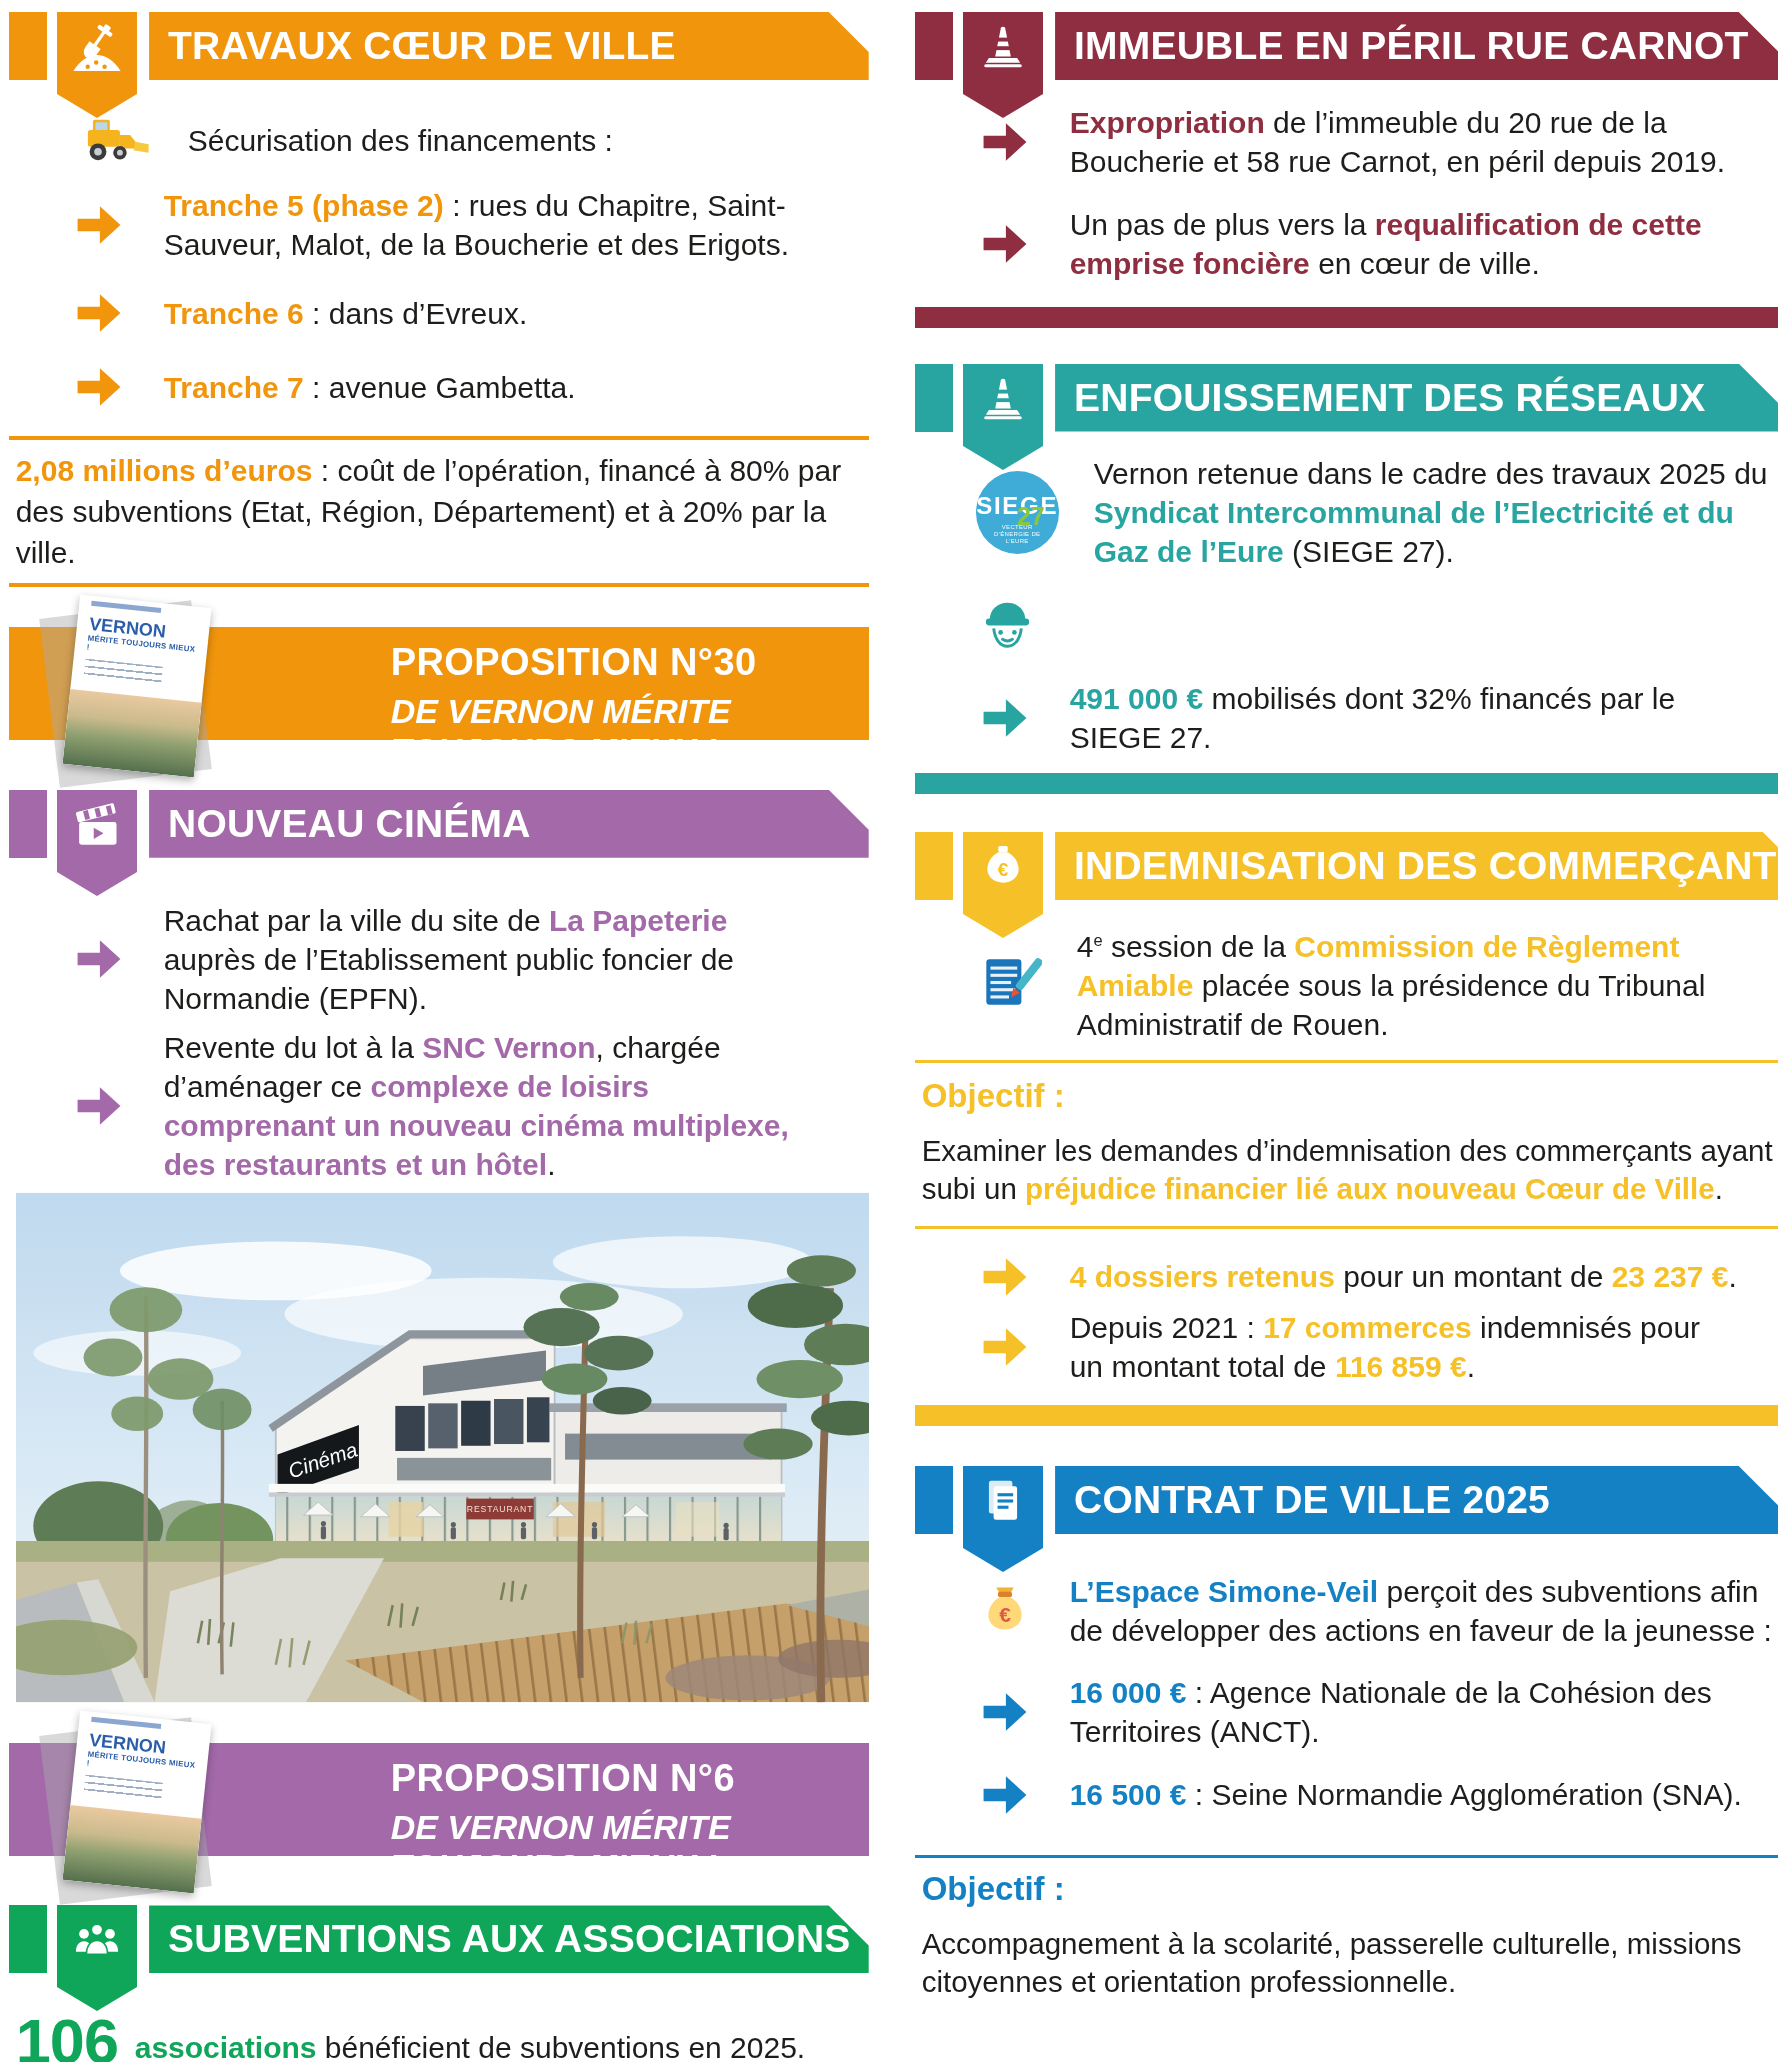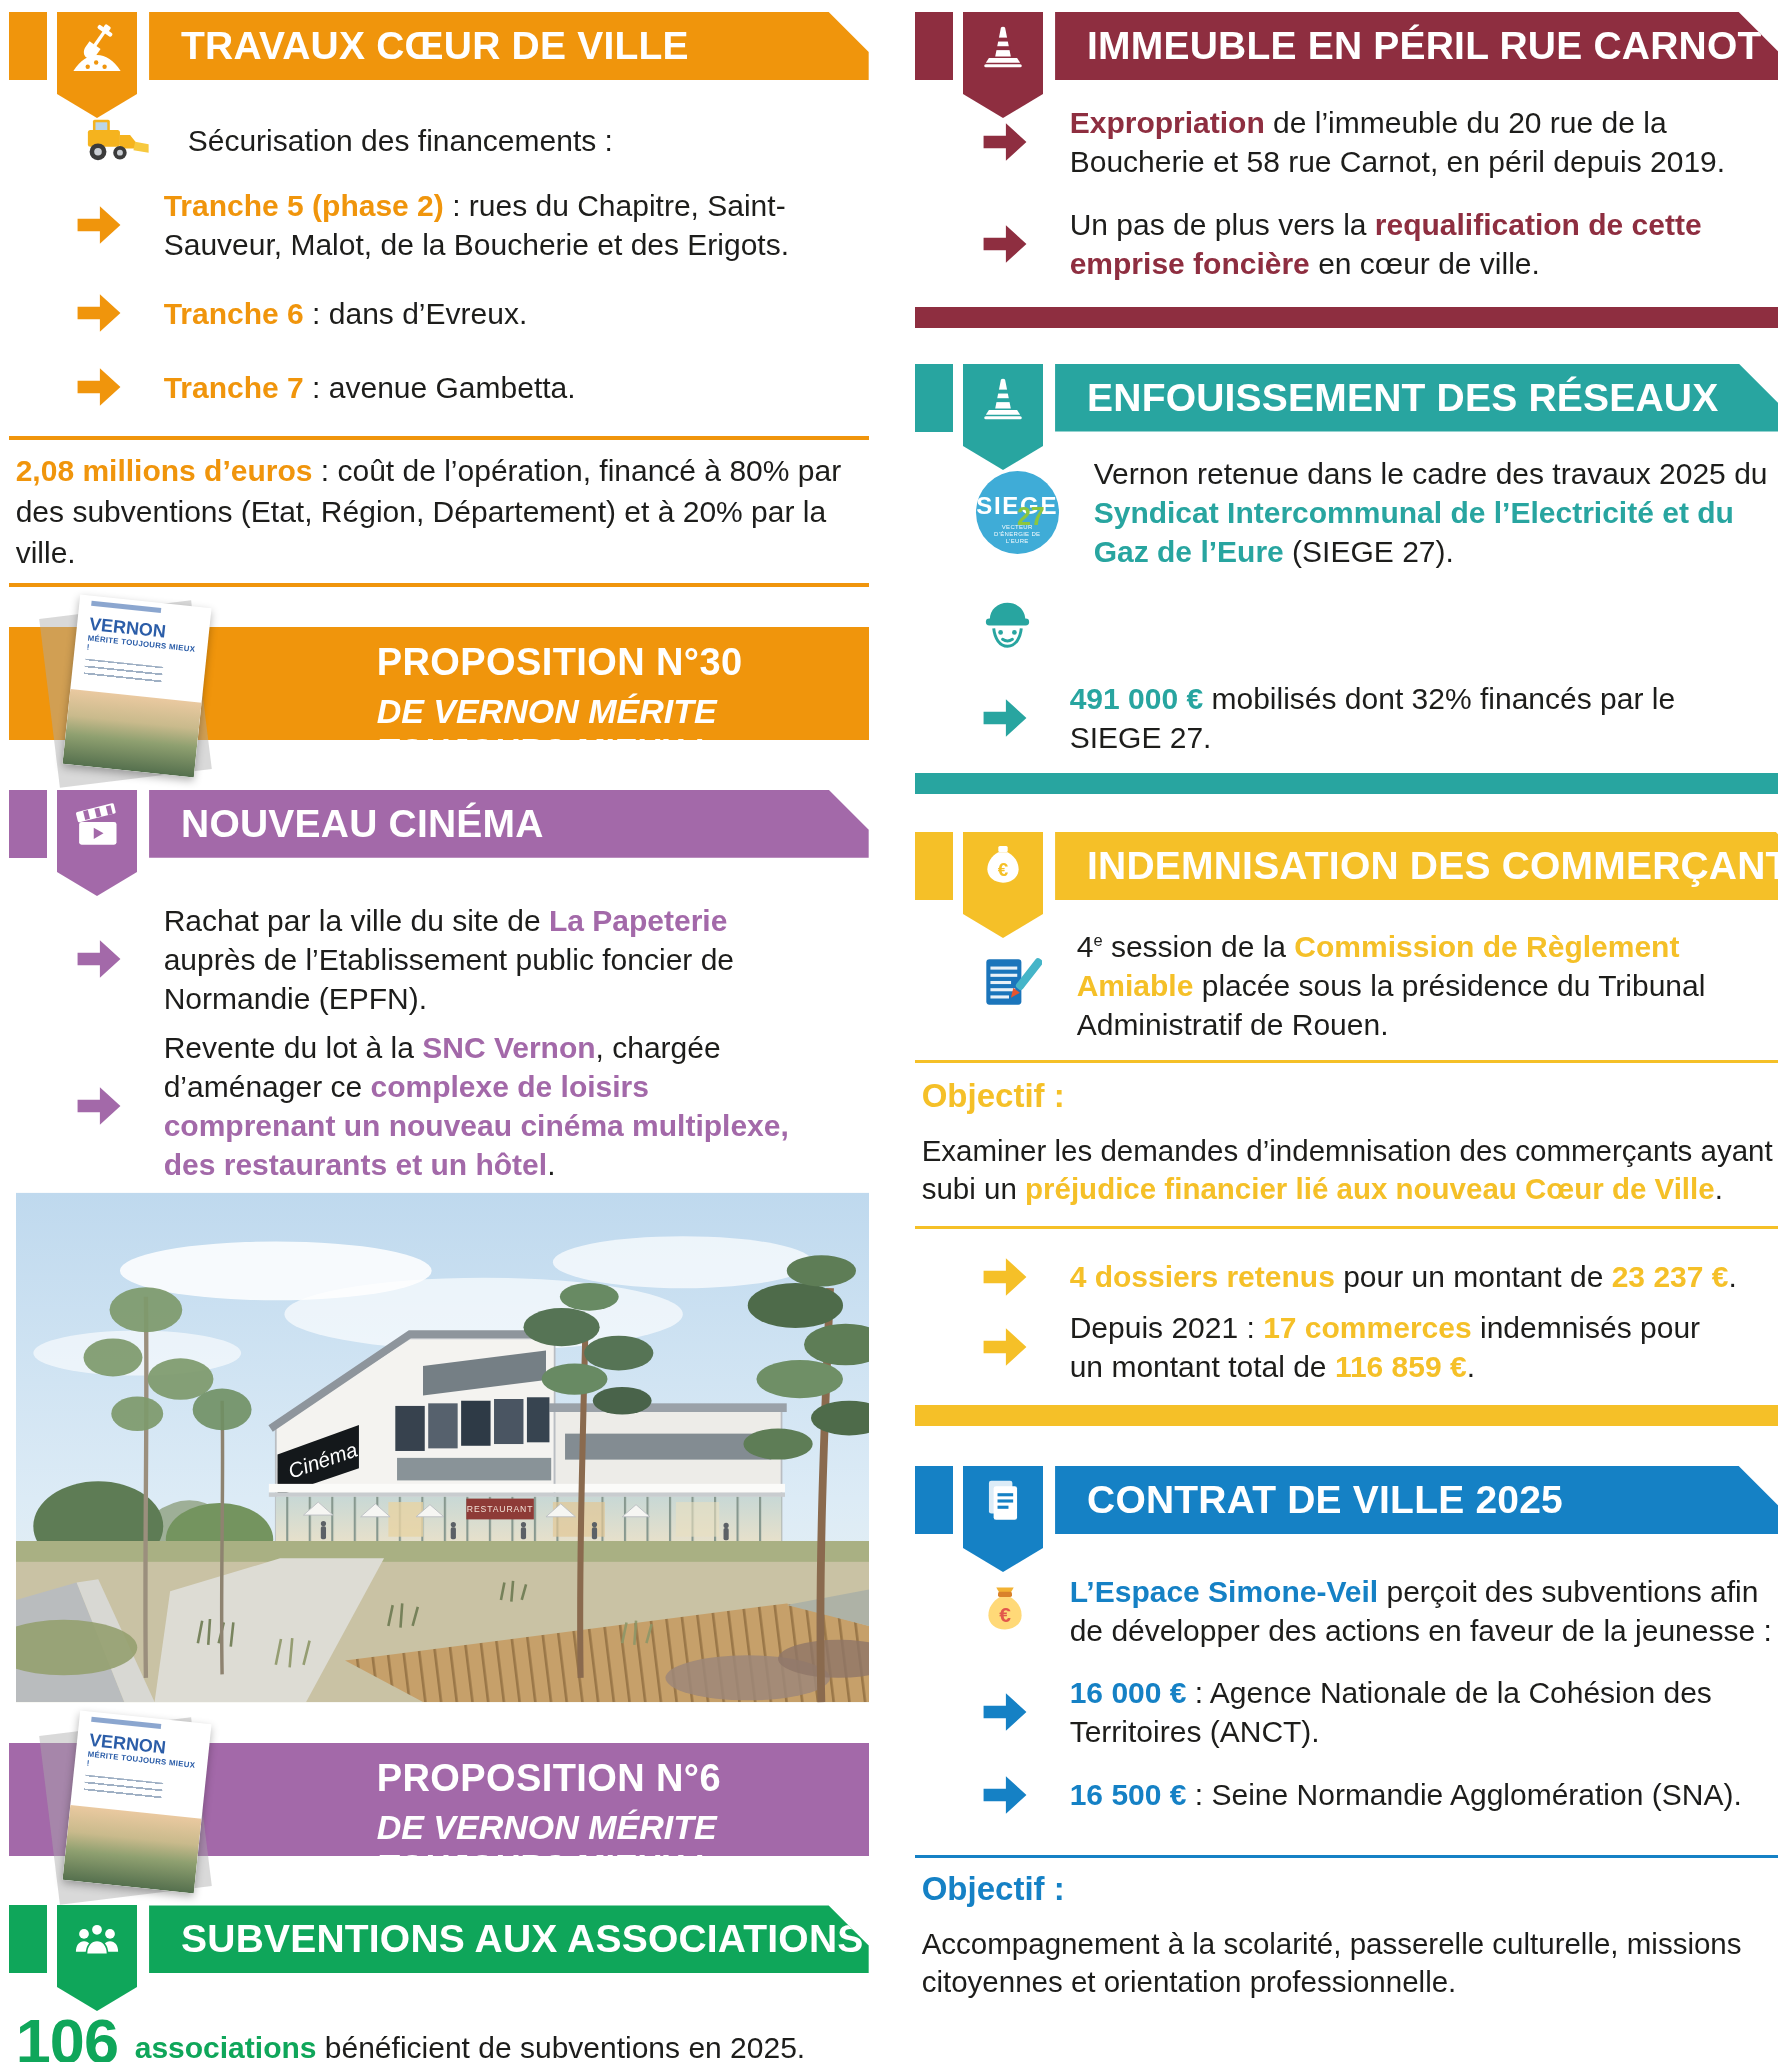--- a/index.html
+++ b/index.html
@@ -13,42 +13,42 @@
   
   .sec-head{display:flex;align-items:flex-start;height:68px;position:relative}
   .edge-bar{flex:0 0 38px;width:38px;height:68px;background:var(--c)}
   .pennant{flex:0 0 80px;width:80px;height:82px;margin-left:10.4px;background:var(--c);
            position:relative;display:flex;justify-content:center;align-items:flex-start;
            padding-top:10.4px;box-sizing:border-box;z-index:2}
   .pennant::after{content:"";position:absolute;top:82px;left:0;width:0;height:0;
            border-left:40px solid transparent;border-right:40px solid transparent;
            border-top:24px solid var(--c)}
   .banner{flex:1;height:68px;margin-left:12px;background:var(--c);display:flex;align-items:center;
-          padding-left:32px;box-sizing:border-box;
+          padding-left:19px;box-sizing:border-box;
           clip-path:polygon(0 0,calc(100% - 40px) 0,100% 40px,100% 100%,0 100%)}
   .banner h2{margin:0;font-size:39px;font-weight:800;color:#fff;letter-spacing:0.2px;white-space:nowrap}
 
   
   .row{display:flex;align-items:center;padding-left:61px}
   .bullet{flex:0 0 59px;display:flex;align-items:center;justify-content:center;overflow:visible}
   .row .rt{margin-left:35px;flex:1}
   .rt{font-size:30px;line-height:39px;margin:0}
   .seg-em{color:var(--c);font-weight:700}
   .seg-sup{font-size:0.55em;vertical-align:super}
   .seg-xl{color:var(--c);font-weight:800;font-size:63px;line-height:1;vertical-align:-5.2px;letter-spacing:-0.9px}
   .para{padding-left:7px;margin:0;font-size:30px;line-height:41px}
   .rule{height:3.5px;background:var(--c);border:0;width:100%}
   .sep-bar{height:21px;background:var(--c)}
   .obj-label{font-size:33px;font-weight:800;color:var(--c);padding-left:7px}
   .obj-para{padding-left:7px;margin:0;font-size:29.5px;line-height:38px}
   .arrow-svg{width:50px;height:50px}
 
   
   .prop-banner{position:relative;background:var(--c);height:113px;color:#fff;z-index:3}
-  .prop-text{position:absolute;left:368px;top:14px}
+  .prop-text{position:absolute;left:382px;top:14px}
   .prop-l1{font-size:38px;font-weight:800;letter-spacing:0.4px}
   .prop-l2{font-size:34px;font-weight:700;font-style:italic;margin-top:7.8px}
   .booklet-wrap{position:absolute;left:52px;top:-26px;width:191px;height:174px}
   .booklet-shadow{position:absolute;left:-12px;top:8.7px;width:153px;height:170px;
                   background:rgba(170,170,170,.45);transform:rotate(-7deg)}
   .booklet{position:absolute;left:10.4px;top:0;width:132px;height:170px;background:#fff;
            transform:rotate(6deg);box-shadow:0 3.5px 8.7px rgba(0,0,0,.3);box-sizing:border-box;
            padding:12px 8.7px 0 12px;overflow:hidden}
   .booklet::before{content:"";position:absolute;top:5.2px;left:12px;width:70px;height:5.2px;
            background:#2B5DA8;opacity:.55}

